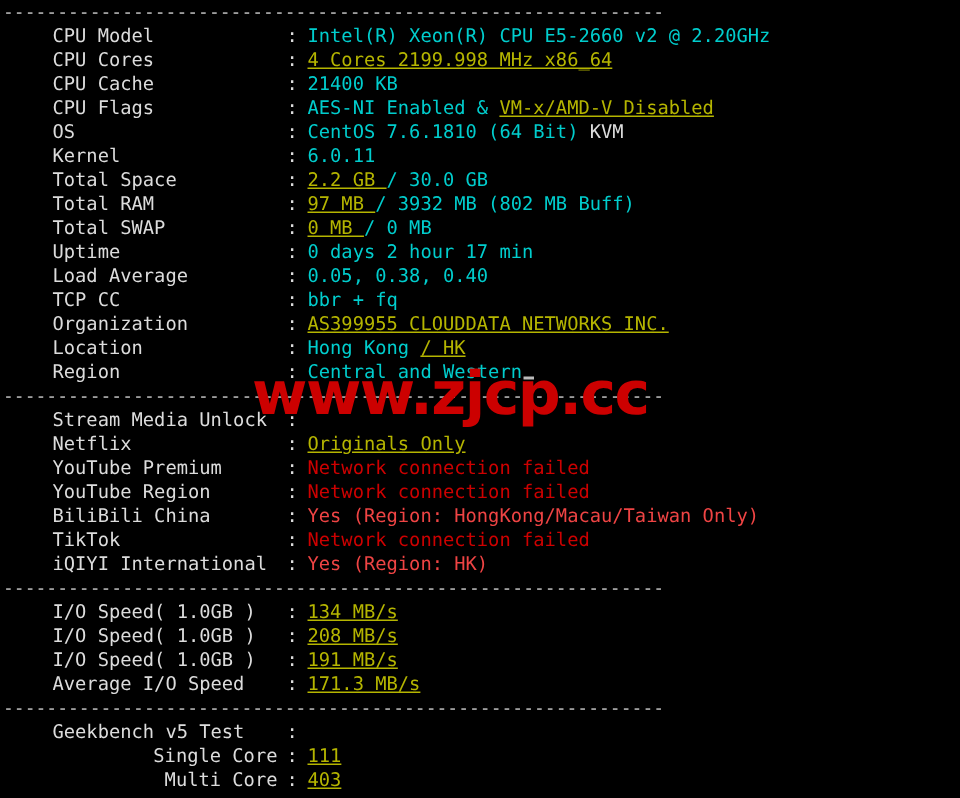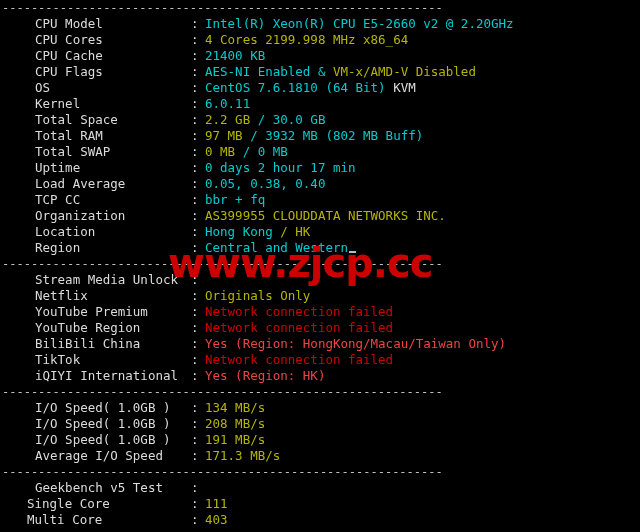--- a/index.html
+++ b/index.html
@@ -41,32 +41,32 @@
   }
   .lbl {
     display: inline-block;
     width: 164px;
     padding-left: 8px;
     box-sizing: border-box;
     color: #dcdcdc;
     margin-left: 27px;
   }
   .lbl.ind {
-    text-align: left;
+    text-align: right;
     padding-right: 6px;
     padding-left: 0;
   }
   .colon {
     display: inline-block;
     width: 14px;
     color: #dcdcdc;
   }
   .val { color: #00cdcd; }
   .v-cyan { color: #00cdcd; }
-  .v-yellow { color: #b5b500; }
+  .v-yellow { color: #b5b500; text-decoration: underline; }
   .v-green { color: #ef4444; }
   .v-red { color: #cd0000; }
   .v-gray { color: #dcdcdc; margin-top: 23px; }
   #watermark {
     position: absolute;
     left: 168px;
     top: 243px;
     font-family: "DejaVu Sans", "Liberation Sans", sans-serif;
     font-weight: bold;
     font-size: 40px;

